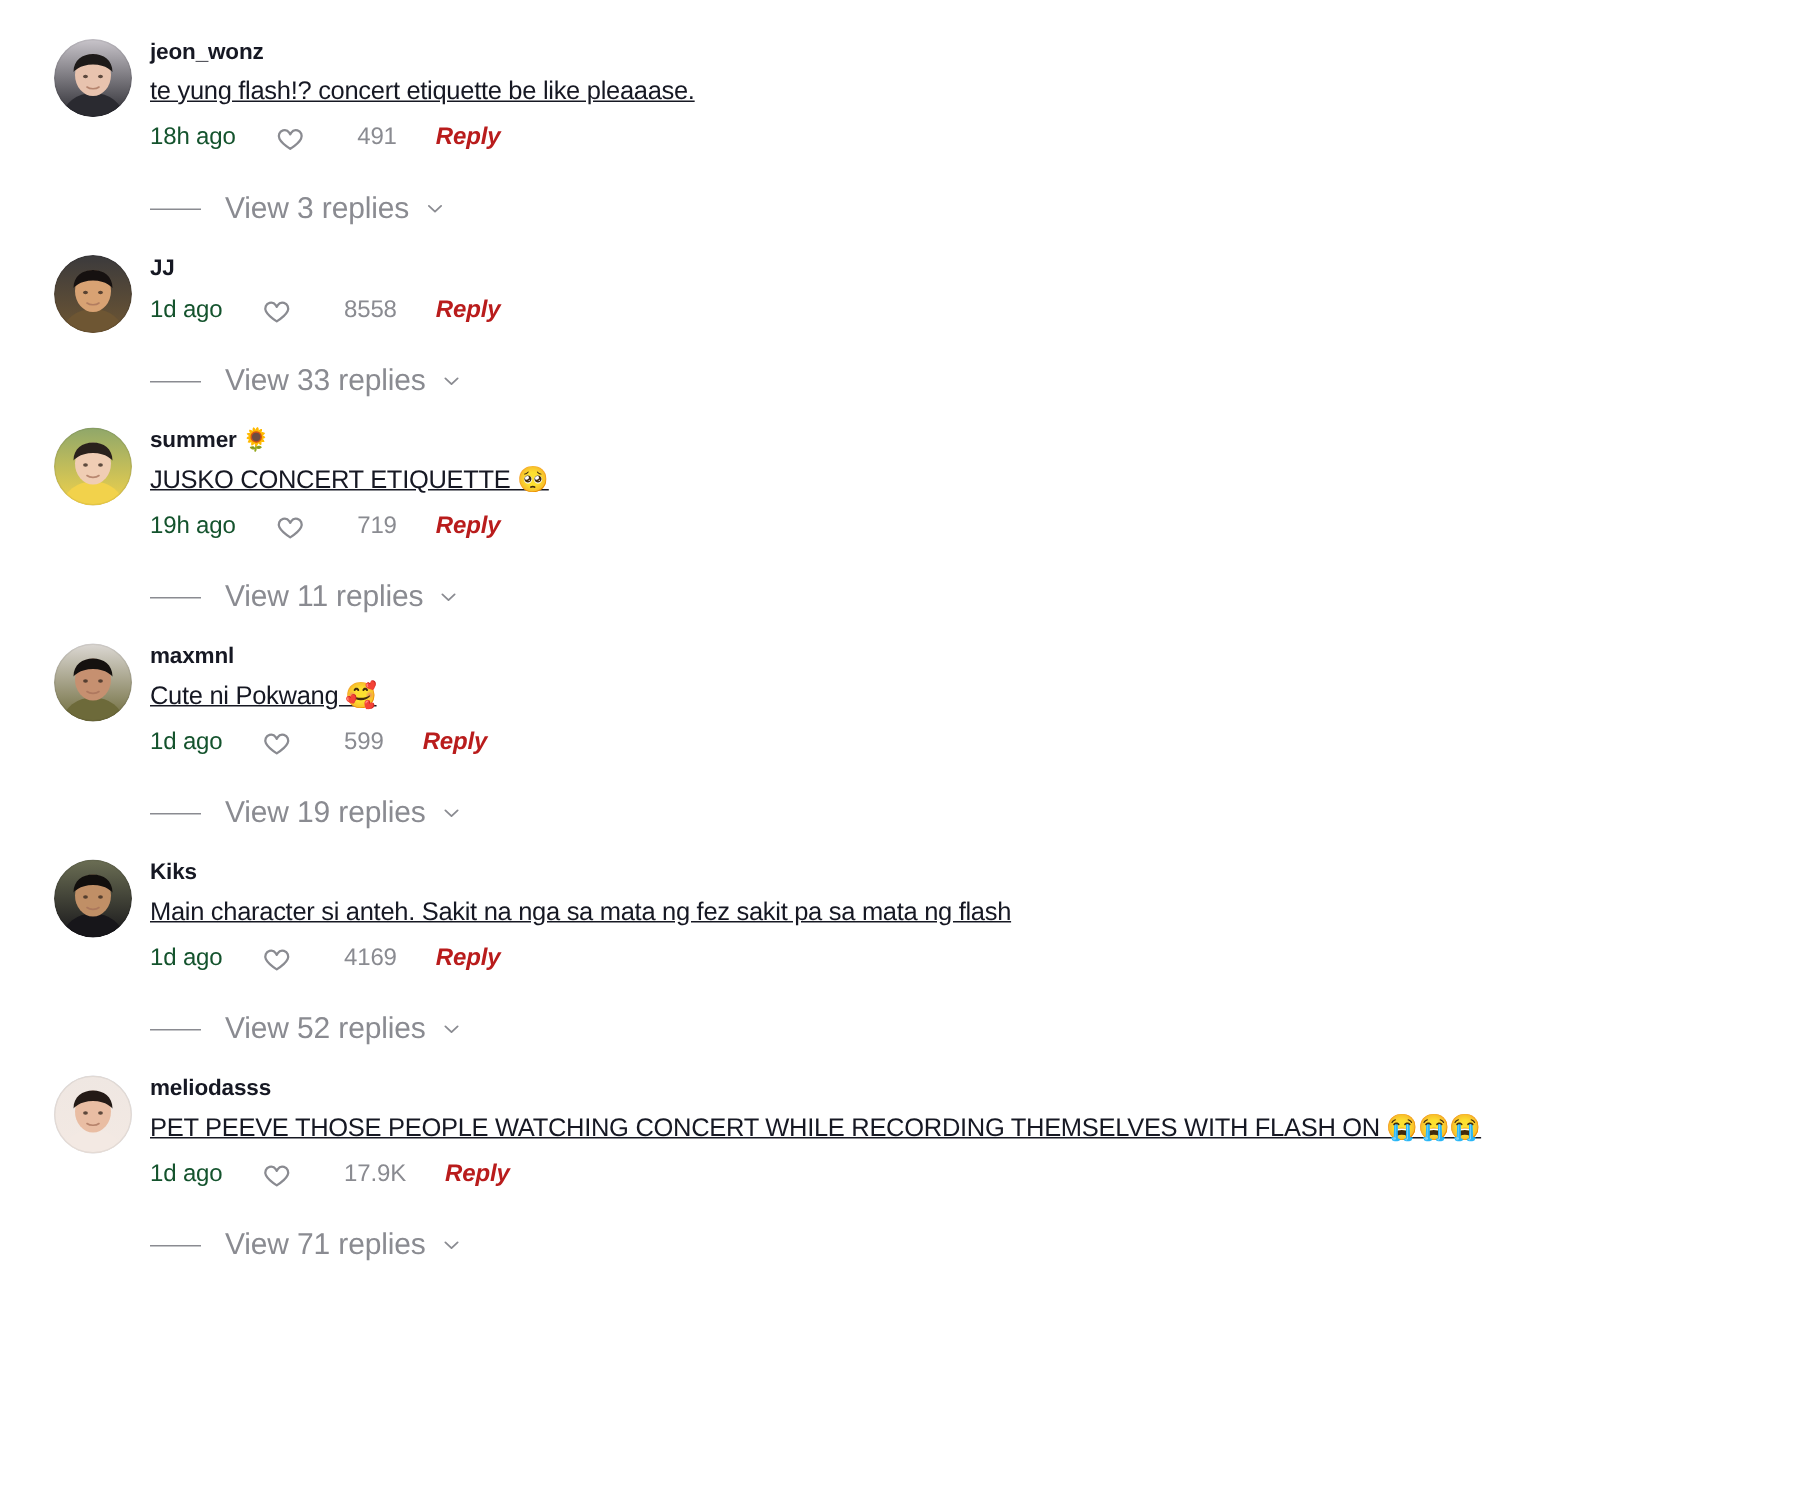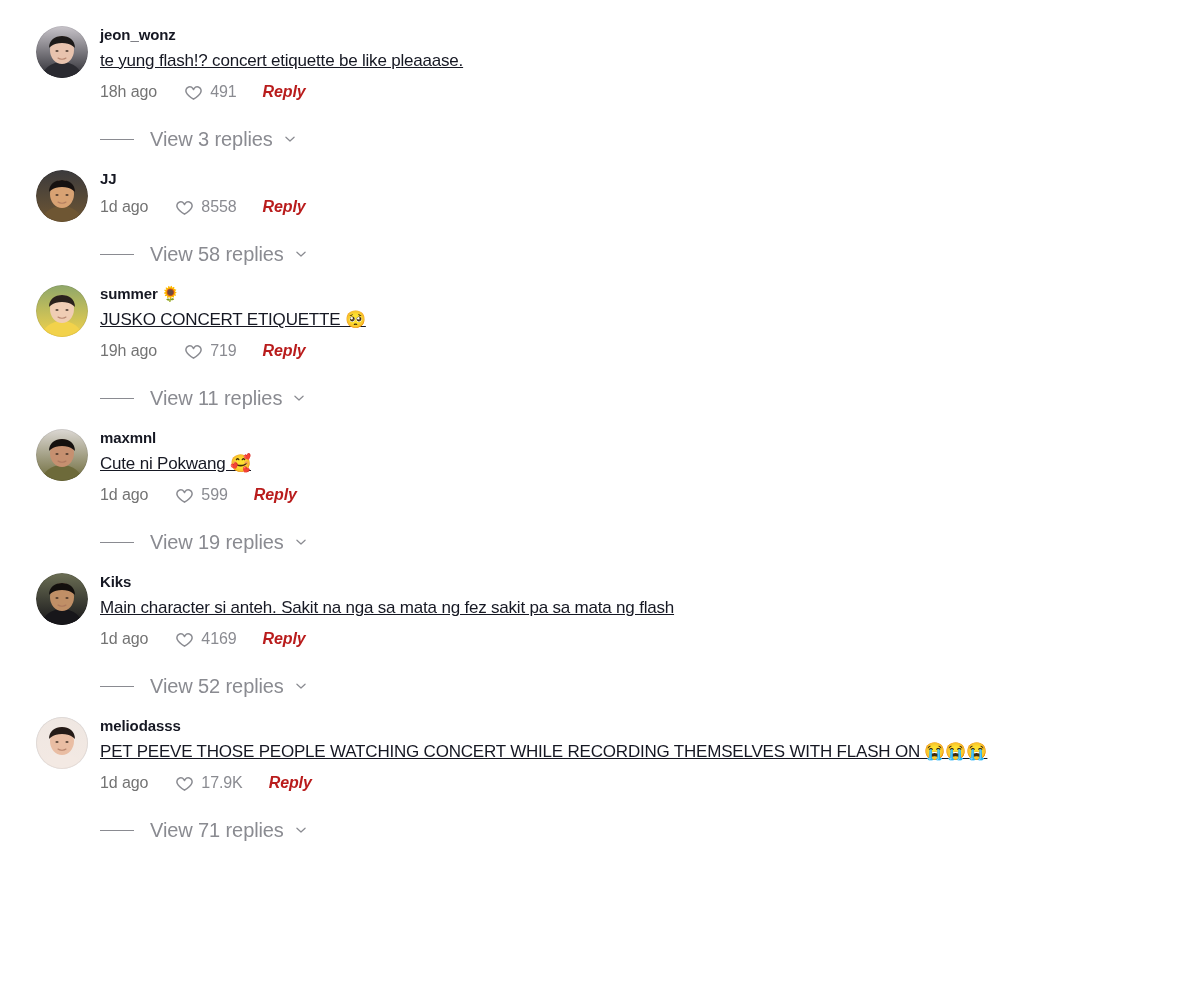--- a/index.html
+++ b/index.html
@@ -72,27 +72,28 @@
   .meta-row {
     display: flex;
     align-items: center;
     margin-top: 7px;
     font-size: 16px;
     color: #8a8b91;
     line-height: 22px;
     letter-spacing: -0.1px;
   }
 
-  .meta-time { color: #737373; }
+  .meta-time { color: #14532d; }
 
   .meta-likes {
     display: flex;
     align-items: center;
     margin-left: 27px;
     color: #8a8b91;
+    gap: 28px;
   }
   .heart-icon {
     display: inline-block;
     width: 19px;
     height: 19px;
     margin-right: 7px;
   }
   .heart-icon svg { display: block; width: 19px; height: 19px; }
 
   .meta-reply {
@@ -222,21 +223,21 @@
             <svg viewBox="0 0 24 24" fill="none" xmlns="http://www.w3.org/2000/svg">
               <path d="M12 20.5s-7.2-4.6-9.1-8.5C1.6 9.2 2.8 5.9 5.9 5c2-.6 4.1.2 5.2 1.9l.9 1.4.9-1.4C14 5.2 16.1 4.4 18.1 5c3.1.9 4.3 4.2 3 7-1.9 3.9-9.1 8.5-9.1 8.5z" stroke="#8a8b91" stroke-width="1.9" stroke-linejoin="round"></path>
             </svg>
           </span>
           <span class="like-count">8558</span>
         </span>
         <span class="meta-reply">Reply</span>
       </div>
       <div class="view-replies-row">
         <span class="rep-dash"></span>
-        <span class="view-replies-label">View 58 replies</span>
+        <span class="view-replies-label">View 33 replies</span>
         <span class="chev">
           <svg viewBox="0 0 24 24" fill="none" xmlns="http://www.w3.org/2000/svg">
             <path d="M5 9l7 6.5L19 9" stroke="#8a8b91" stroke-width="2.1" stroke-linecap="round" stroke-linejoin="round"></path>
           </svg>
         </span>
       </div>
     </div>
   </div>
 
   <div class="comment">

